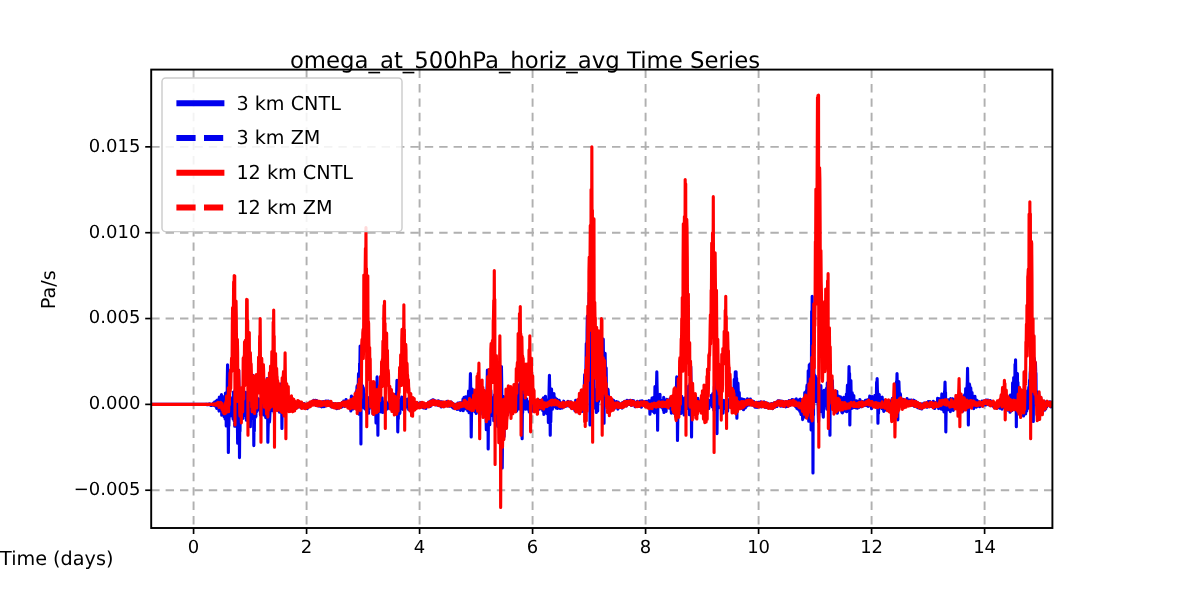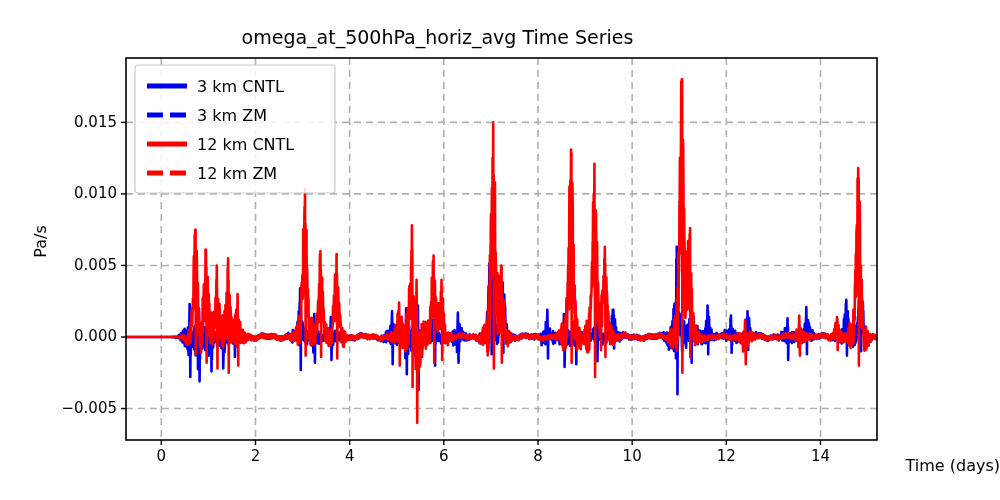--- a/index.html
+++ b/index.html
@@ -11,21 +11,21 @@
     position: relative;
     width: 1000px;
     height: 500px;
     background: #ffffff;
     font-family: "DejaVu Sans", sans-serif;
     overflow: hidden;
   }
   #chart-title {
     position: absolute;
     left: 0;
-    top: 26px;
+    top: 40px;
     width: 875px;
     text-align: center;
     font-size: 19px;
     color: #000000;
     letter-spacing: 0px;
   }
   #ylabel {
     position: absolute;
     left: -20px;
     top: 232px;
@@ -34,21 +34,21 @@
     font-size: 16px;
     color: #000000;
     transform: rotate(-90deg);
     transform-origin: 50% 50%;
   }
   #xlabel {
     position: absolute;
     left: 0;
     top: 456px;
     width: 1000px;
-    text-align: right;
+    text-align: left;
     font-size: 16px;
     color: #000000;
   }
   #plot-svg {
     position: absolute;
     left: 0;
     top: 0;
   }
   .tick-label-y {
     font-size: 15px;

